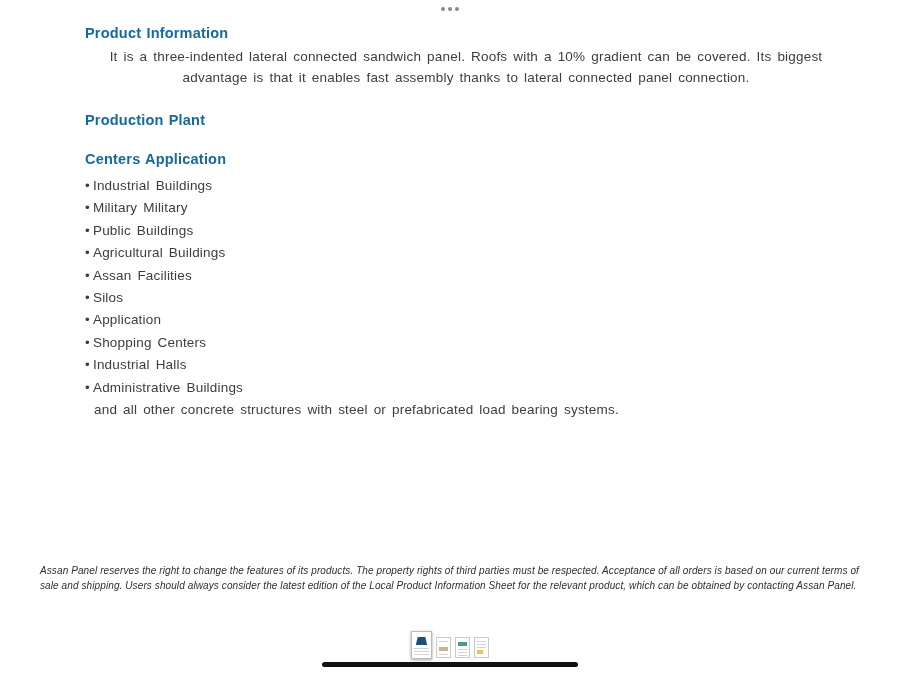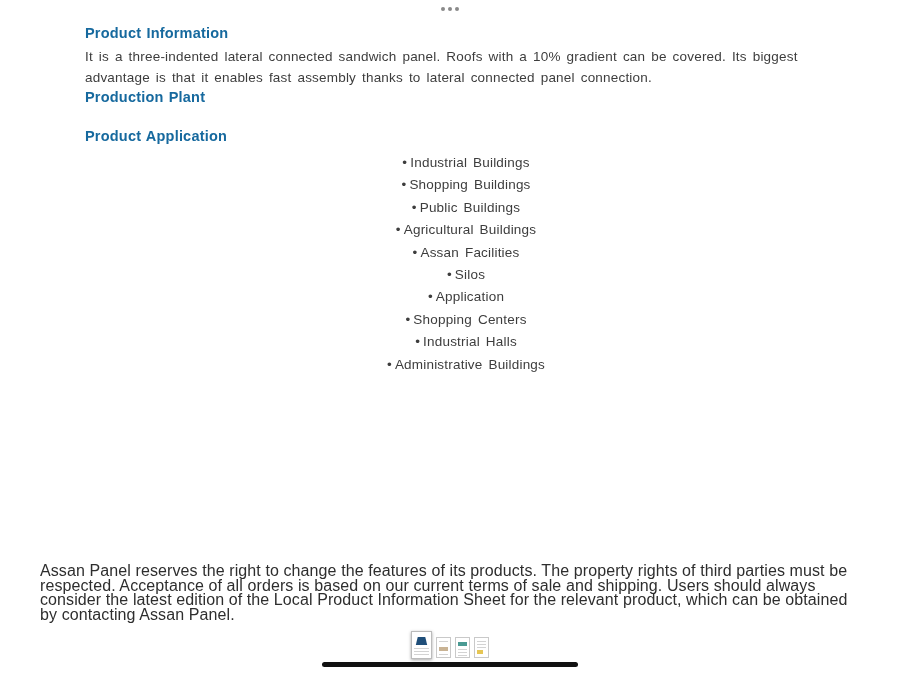--- a/index.html
+++ b/index.html
@@ -17,32 +17,32 @@
 
   
   .doc-content {
     position: absolute; left: 85px; top: 24px; width: 762px;
     color: #3d3d3d; font-size: 13.5px; letter-spacing: 0.2px; word-spacing: 2px;
   }
   .doc-heading {
     color: #16699e; font-size: 14.5px; font-weight: bold;
     letter-spacing: 0.2px; word-spacing: 1px; line-height: 18px;
   }
-  .doc-para { margin-top: 5px; line-height: 20.5px; }
-  .section-plant { }
+  .doc-para { margin-top: 5px; line-height: 20.5px; text-align: center; }
+  .section-plant { margin-top: 23px; }
   .section-application { margin-top: 21px; }
-  .bullet-list { list-style: none; margin-top: 7px; text-align: center; }
+  .bullet-list { list-style: none; margin-top: 7px; }
   .bullet-list li { line-height: 22.4px; }
   .bullet-list li::before { content: "\2022"; margin-right: 3px; color: #3d3d3d; }
   .closing-line { line-height: 22.4px; padding-left: 9px; }
 
   
   .footer-note {
     position: absolute; left: 40px; top: 564px; width: 822px;
-    font-size: 16px; line-height: 14.6px; color: #2e2e2e; letter-spacing: 0.1px;
+    font-size: 10px; line-height: 14.6px; color: #2e2e2e; letter-spacing: 0.1px; font-style: italic;
   }
 
   
   .thumb-nav {
     position: absolute; left: 50%; top: 631px; transform: translateX(-50%);
     display: flex; align-items: flex-start; gap: 4px;
   }
   .thumb {
     background: #fff; border: 1px solid #c9c9c9; position: relative;
     width: 15px; height: 21px; margin-top: 6px; cursor: pointer; overflow: hidden;
@@ -83,33 +83,34 @@
     <section class="section-info">
       <h2 class="doc-heading">Product Information</h2>
       <p class="doc-para">It is a three-indented lateral connected sandwich panel. Roofs with a 10% gradient can be covered. Its biggest advantage is that it enables fast assembly thanks to lateral connected panel connection.</p>
     </section>
 
     <section class="section-plant">
       <h2 class="doc-heading">Production Plant</h2>
     </section>
 
     <section class="section-application">
-      <h2 class="doc-heading">Product Application</h2>
+      <h2 class="doc-heading">Centers Application</h2>
       <ul class="bullet-list">
         <li>Industrial Buildings</li>
-        <li>Shopping Buildings</li>
+        <li>Military Military</li>
         <li>Public Buildings</li>
         <li>Agricultural Buildings</li>
         <li>Assan Facilities</li>
         <li>Silos</li>
         <li>Application</li>
         <li>Shopping Centers</li>
         <li>Industrial Halls</li>
         <li>Administrative Buildings</li>
       </ul>
+      <p class="closing-line">and all other concrete structures with steel or prefabricated load bearing systems.</p>
     </section>
 
   </div>
 
   <p class="footer-note">Assan Panel reserves the right to change the features of its products. The property rights of third parties must be respected. Acceptance of all orders is based on our current terms of sale and shipping. Users should always consider the latest edition of the Local Product Information Sheet for the relevant product, which can be obtained by contacting Assan Panel.</p>
 
   <div class="thumb-nav">
     <div class="thumb active">
       <span class="thumb-panel-shape"></span>
       <span class="line" style="top:16px"></span>

